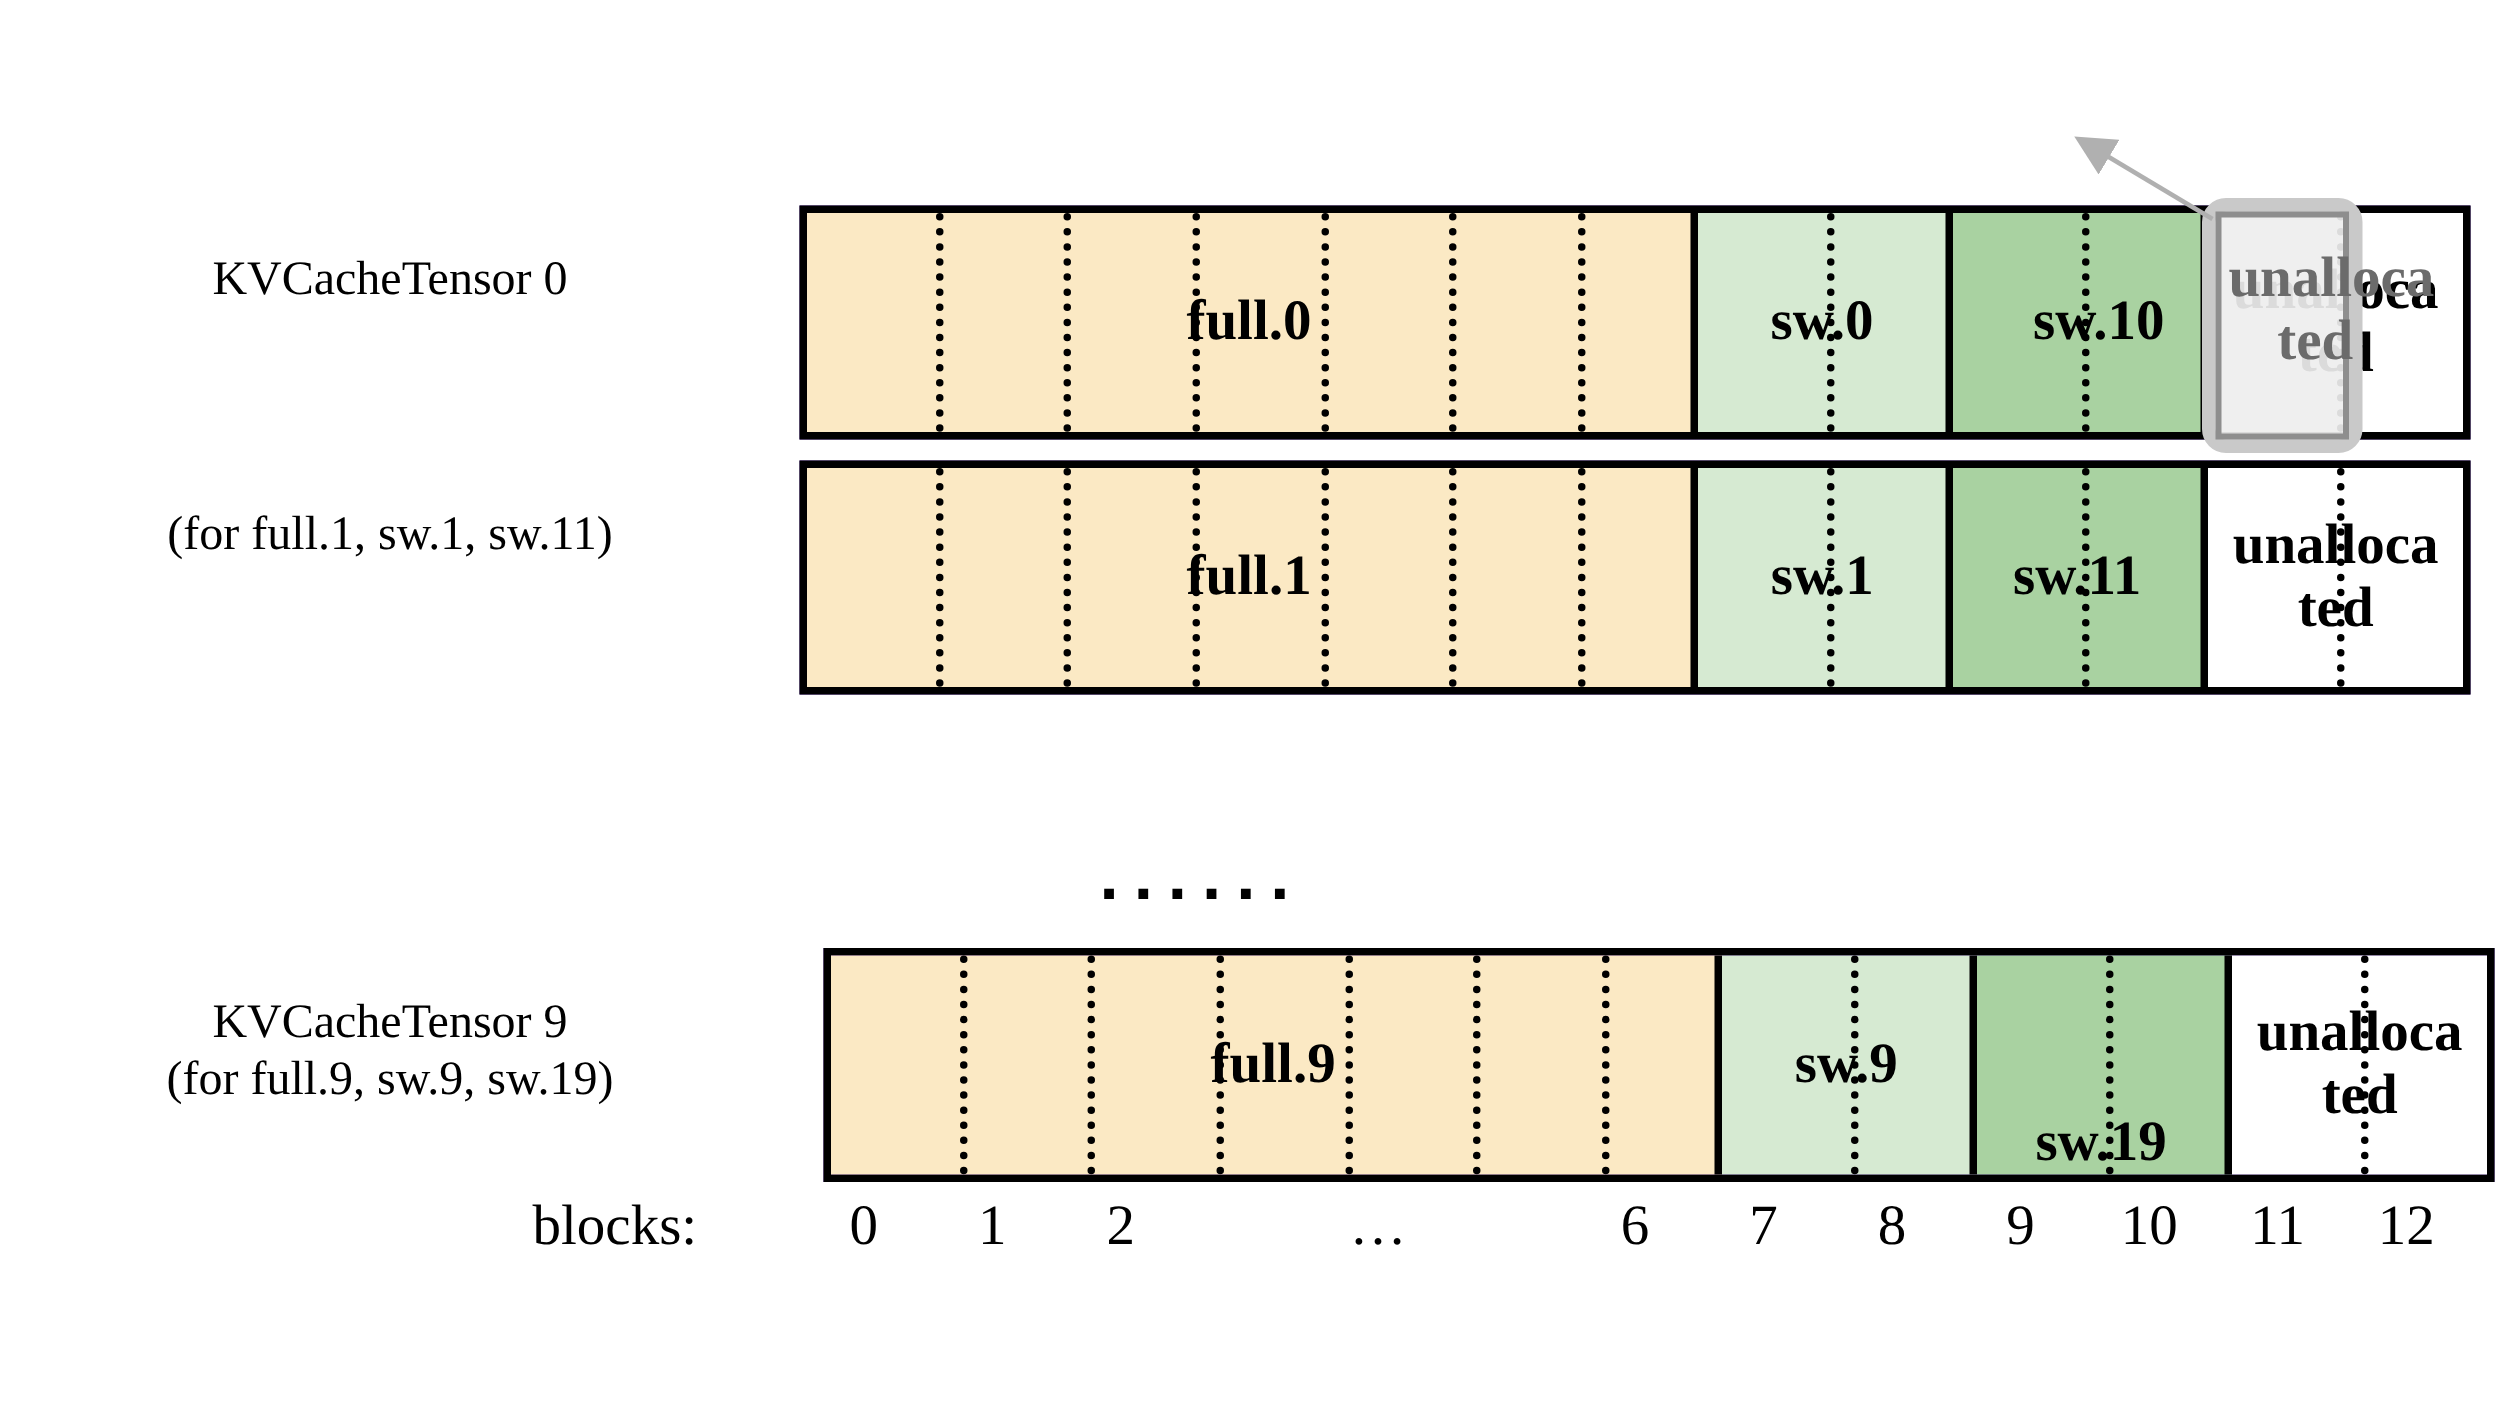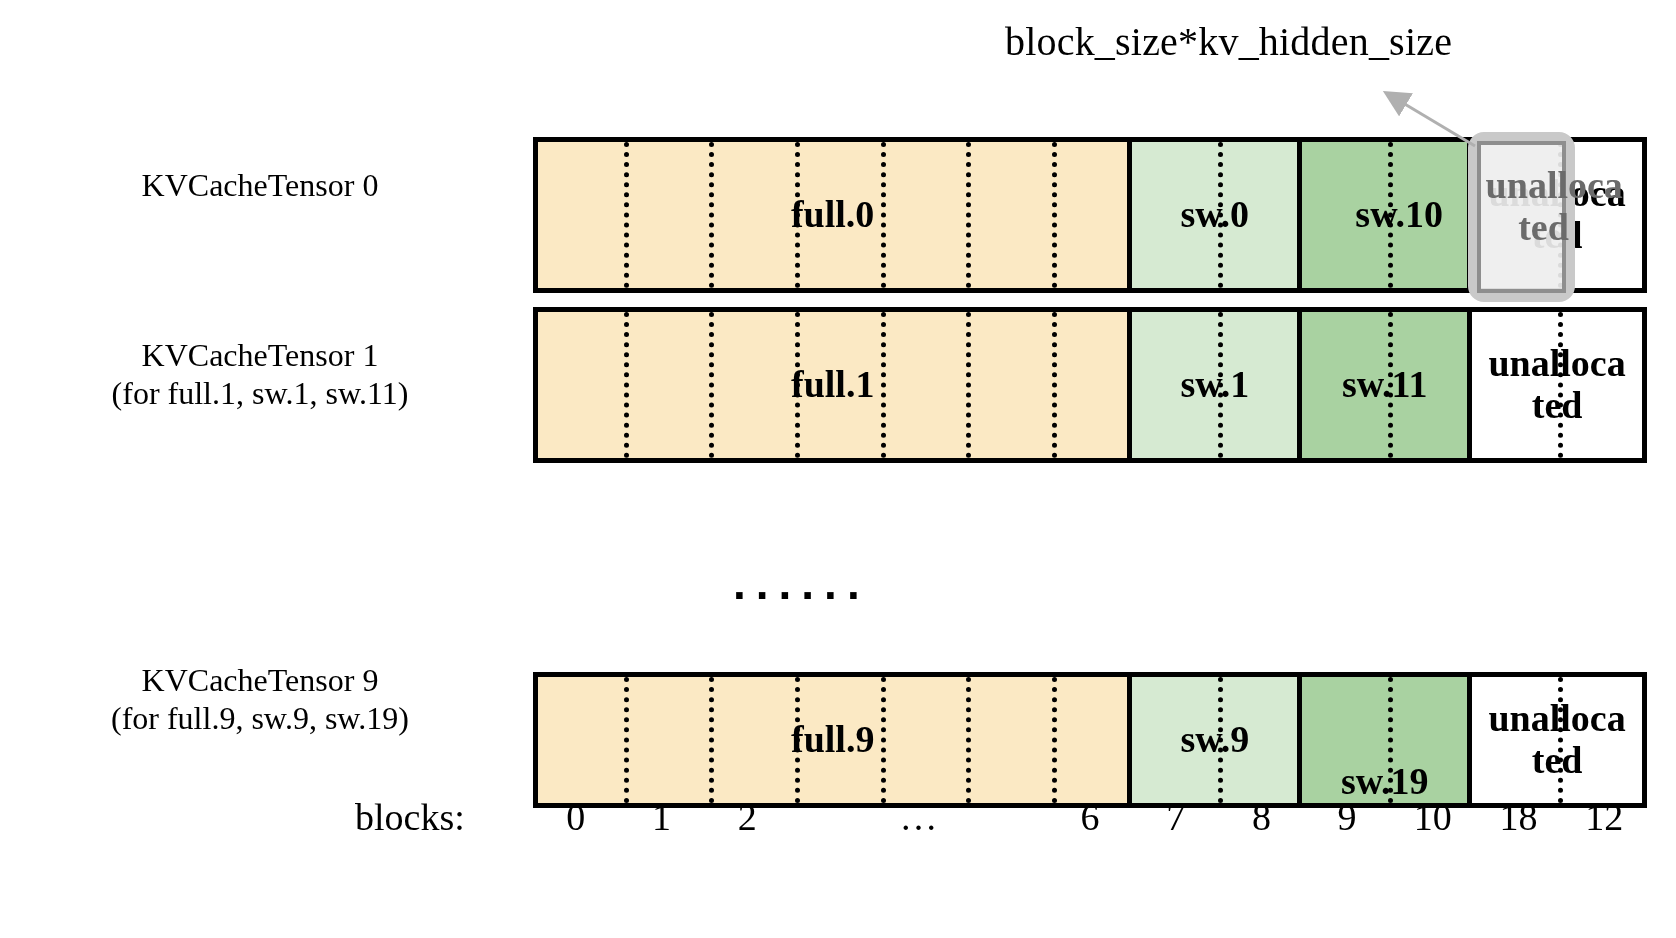--- a/index.html
+++ b/index.html
@@ -121,21 +121,20 @@
     color:#000;
     text-align:center;
     transform:translateX(-50%);
   }
 </style>
 </head>
 <body>
 
 <div id="stage">
 
-  <div class="annot-label" id="annot-label" style="left:1005px;top:18px;">block_size*kv_hidden_size</div>
 
   <svg class="arrow-svg" width="160" height="80" style="left:1340px;top:78px;">
     <defs>
       <marker id="ahead" markerWidth="9" markerHeight="9" refX="7" refY="4.5" orient="auto" markerUnits="strokeWidth">
         <path d="M0,0 L9,4.5 L0,9 z" fill="#b0b0b0"></path>
       </marker>
     </defs>
     <line x1="135" y1="68" x2="48" y2="16" stroke="#b0b0b0" stroke-width="3" marker-end="url(#ahead)"></line>
   </svg>
 
@@ -159,21 +158,21 @@
           <div class="divider" style="left: 85.6923px;"></div>
           <div class="seg-text">sw.10</div>
         </div>
         <div class="seg unalloc" style="width: 171.385px; border-right: none;">
           <div class="divider" style="left: 85.6923px;"></div>
           <div class="seg-text"><span>unalloca</span><br><span>ted</span></div>
         </div>
       </div>
       <div class="highlight" style="left: 1467.62px; top: 132px; width: 107.692px; height: 170px;"></div>
       <div class="highlight-text" style="left: 1485.62px; top: 165px; width: 115.692px;"><span>unalloca</span><br><span>ted</span></div>
-      <div class="row-label" style="left: 10px; top: 337px;"><span>KVCacheTensor 1</span><span class="l2">(for full.1, sw.1, sw.11)</span></div>
+      <div class="row-label" style="left: 10px; top: 337px;"><span class="l2">(for full.1, sw.1, sw.11)</span></div>
       <div class="bar" style="left: 533px; top: 307px; width: 1114px; height: 156px;">
         <div class="seg full" style="width: 599.846px;">
           <div class="divider" style="left: 85.6923px;"></div>
           <div class="divider" style="left: 171.385px;"></div>
           <div class="divider" style="left: 257.077px;"></div>
           <div class="divider" style="left: 342.769px;"></div>
           <div class="divider" style="left: 428.462px;"></div>
           <div class="divider" style="left: 514.154px;"></div>
           <div class="seg-text">full.1</div>
         </div>
@@ -184,21 +183,21 @@
         <div class="seg swb" style="width: 171.385px;">
           <div class="divider" style="left: 85.6923px;"></div>
           <div class="seg-text">sw.11</div>
         </div>
         <div class="seg unalloc" style="width: 171.385px; border-right: none;">
           <div class="divider" style="left: 85.6923px;"></div>
           <div class="seg-text"><span>unalloca</span><br><span>ted</span></div>
         </div>
       </div>
       <div class="row-label" style="left: 10px; top: 662px;"><span>KVCacheTensor 9</span><span class="l2">(for full.9, sw.9, sw.19)</span></div>
-      <div class="bar" style="left: 533px; top: 632px; width: 1114px; height: 136px; margin-top: 40px;">
+      <div class="bar" style="left: 549px; top: 632px; width: 1114px; height: 156px;">
         <div class="seg full" style="width: 599.846px;">
           <div class="divider" style="left: 85.6923px;"></div>
           <div class="divider" style="left: 171.385px;"></div>
           <div class="divider" style="left: 257.077px;"></div>
           <div class="divider" style="left: 342.769px;"></div>
           <div class="divider" style="left: 428.462px;"></div>
           <div class="divider" style="left: 514.154px;"></div>
           <div class="seg-text">full.9</div>
         </div>
         <div class="seg swa" style="width: 171.385px;">
@@ -222,17 +221,17 @@
   <div id="axis-host">
       <div class="axis-tick" style="left: 575.846px; top: 795px;">0</div>
       <div class="axis-tick" style="left: 661.538px; top: 795px;">1</div>
       <div class="axis-tick" style="left: 747.231px; top: 795px;">2</div>
       <div class="axis-tick" style="left: 918.615px; top: 795px;">…</div>
       <div class="axis-tick" style="left: 1090px; top: 795px;">6</div>
       <div class="axis-tick" style="left: 1175.69px; top: 795px;">7</div>
       <div class="axis-tick" style="left: 1261.38px; top: 795px;">8</div>
       <div class="axis-tick" style="left: 1347.08px; top: 795px;">9</div>
       <div class="axis-tick" style="left: 1432.77px; top: 795px; text-align: right;">10</div>
-      <div class="axis-tick" style="left: 1518.46px; top: 795px;">18</div>
+      <div class="axis-tick" style="left: 1518.46px; top: 795px;">11</div>
       <div class="axis-tick" style="left: 1604.15px; top: 795px;">12</div>
     </div>
 
 </div>
 
 </body></html>

